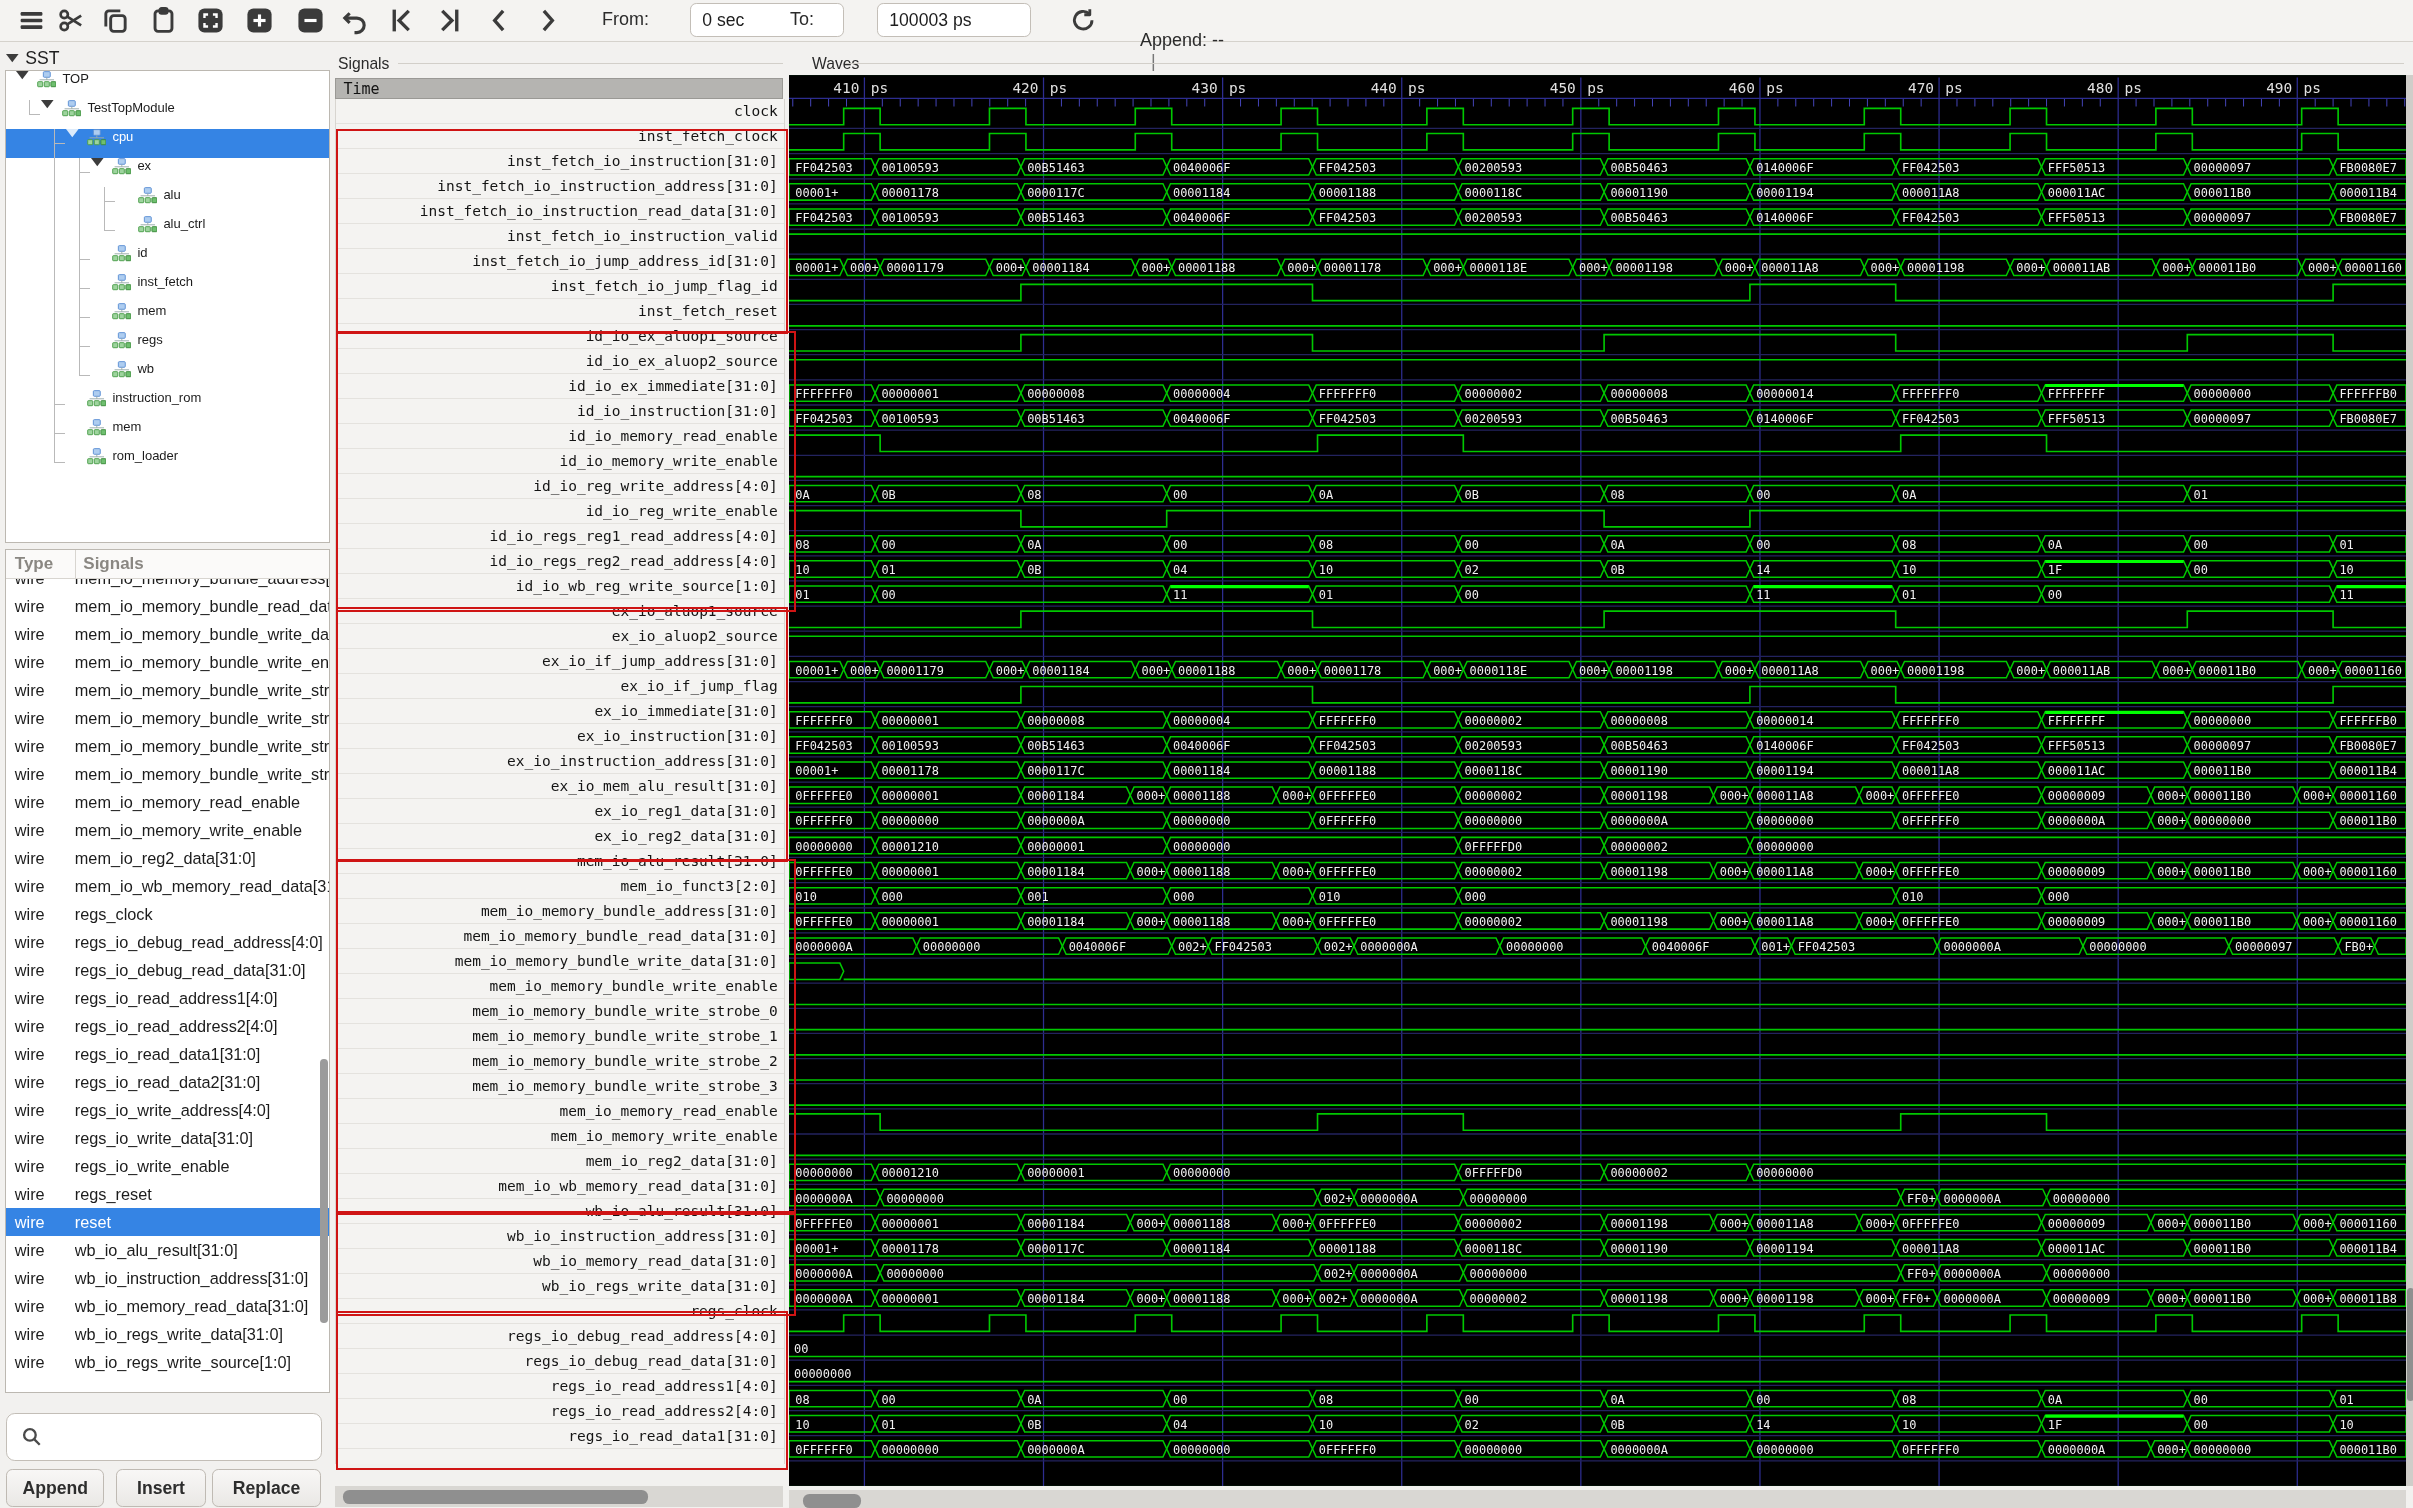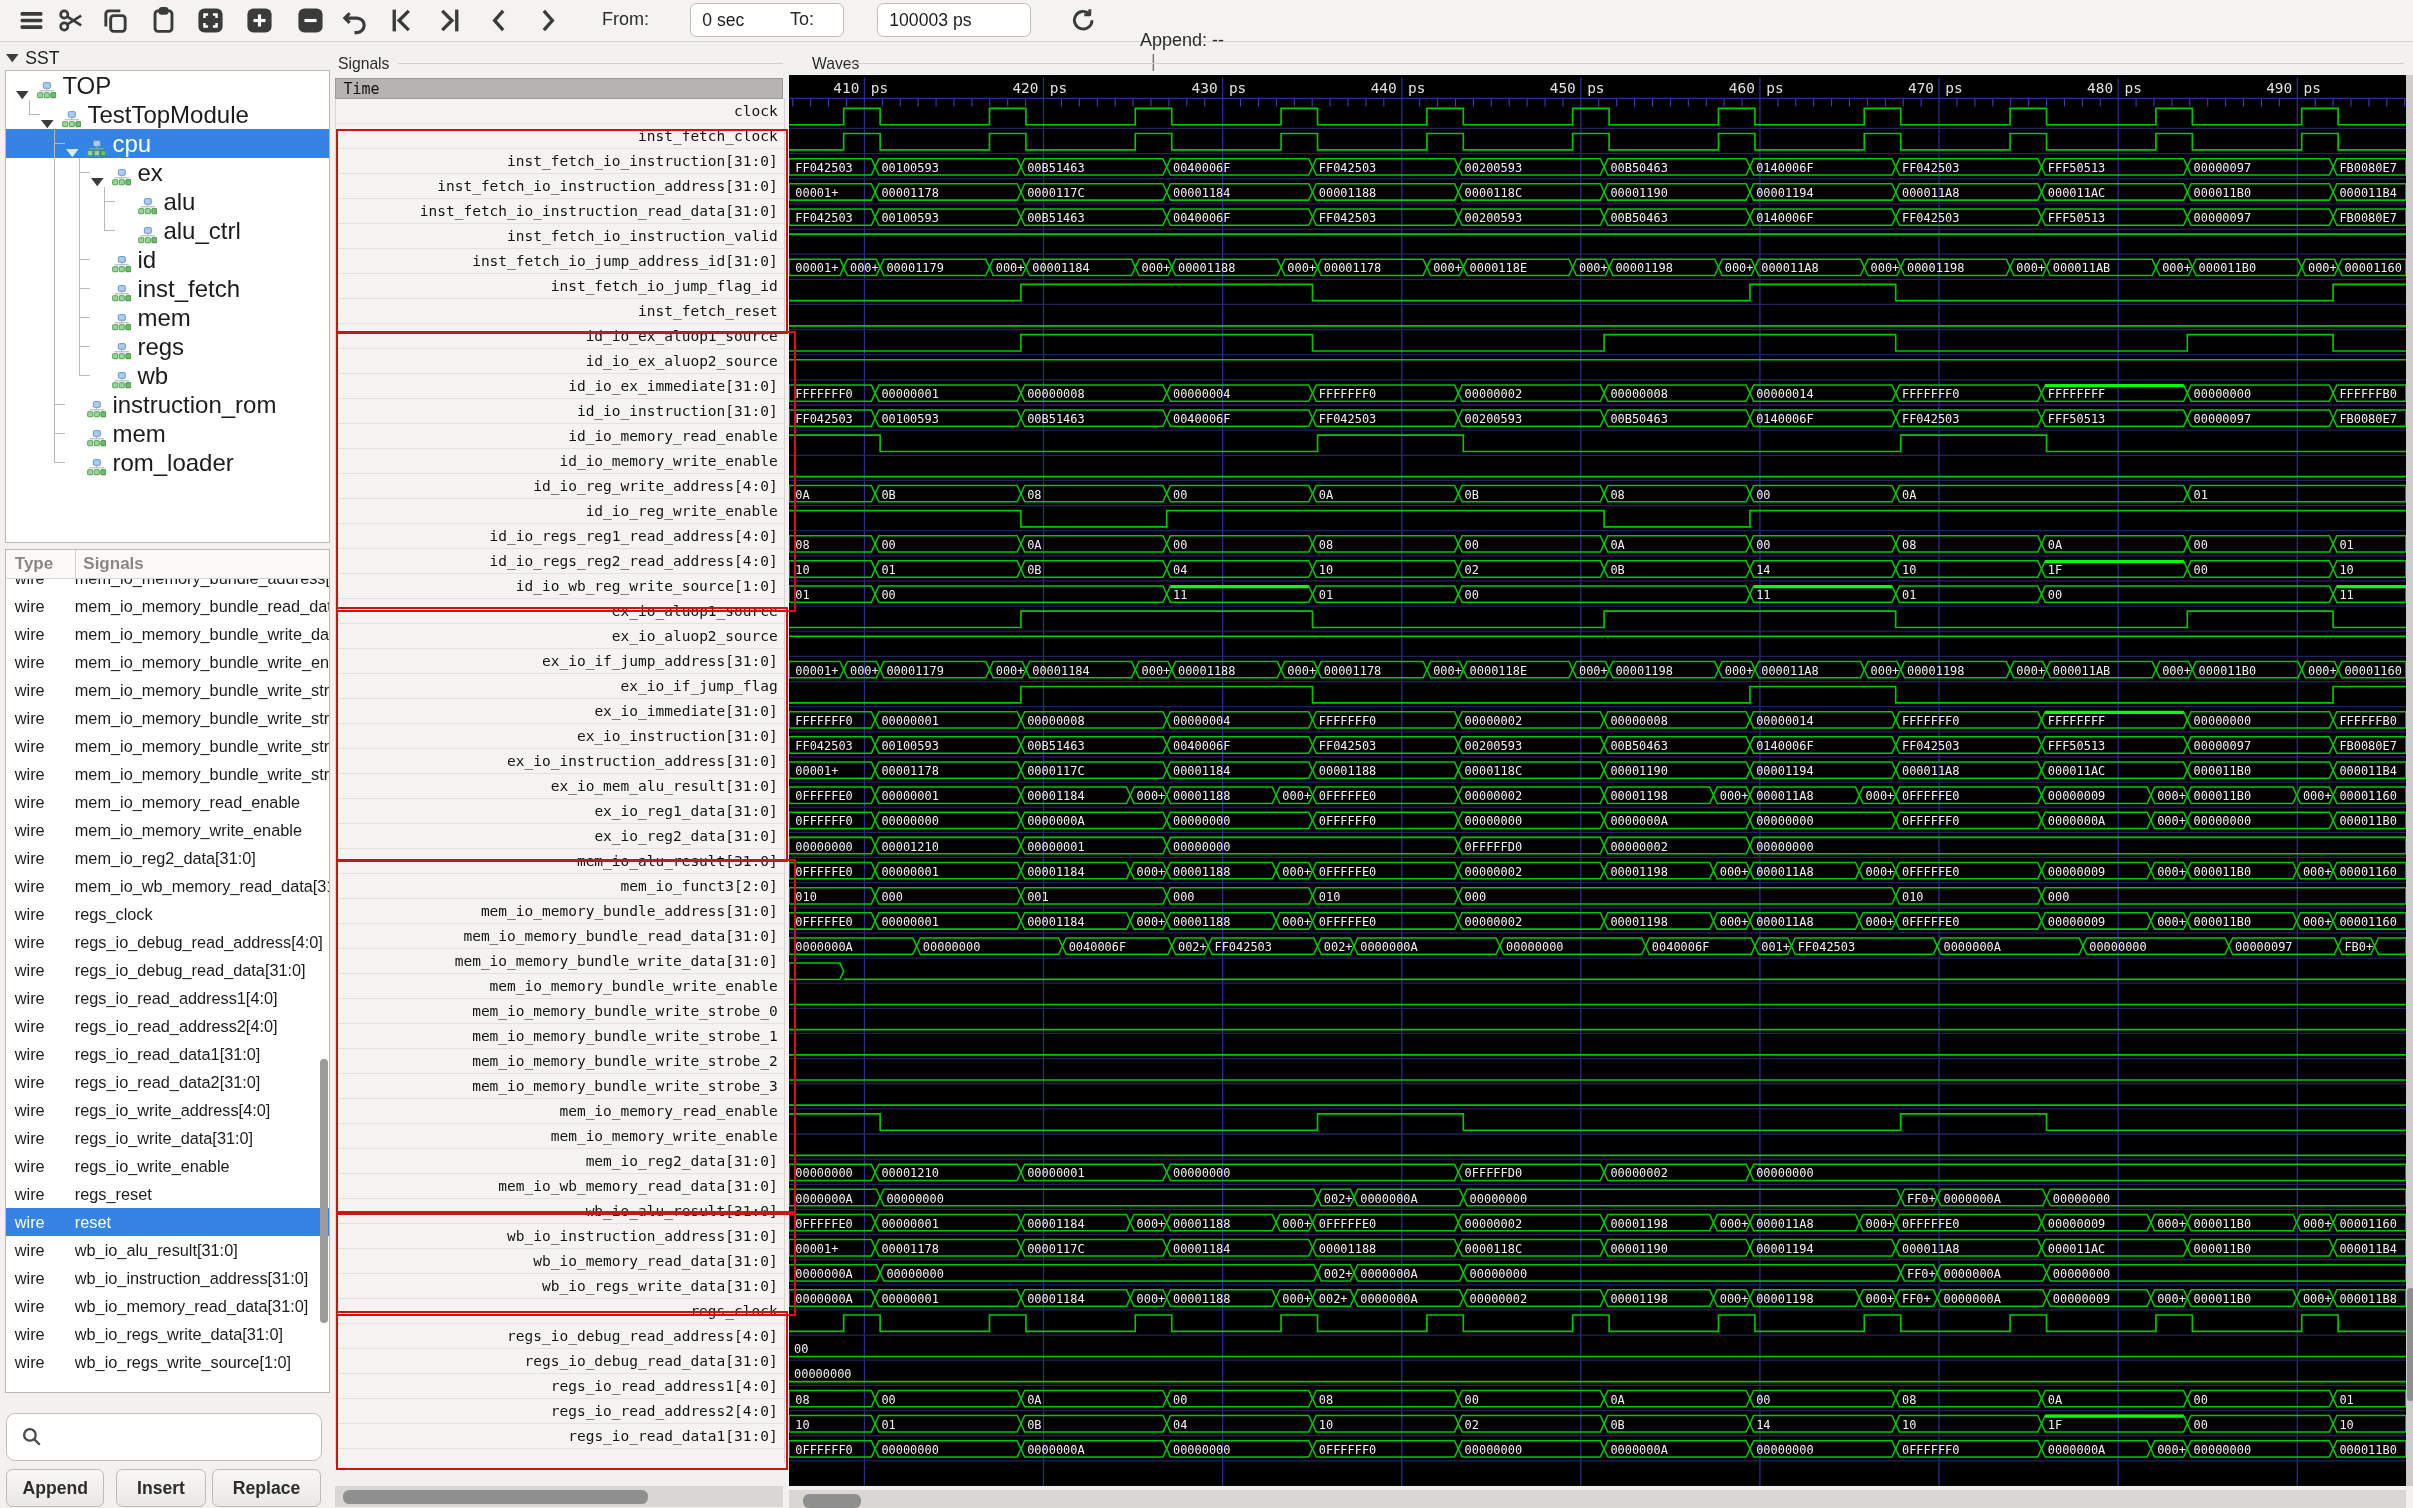--- a/index.html
+++ b/index.html
@@ -13,21 +13,21 @@
   .tb-label{position:absolute;top:8.8px;font-size:18px;color:#2b2b2b;}
   .tb-input{position:absolute;top:3.1px;height:34px;background:#ffffff;border:1.3px solid #c3beb7;
             border-radius:6.3px;font-size:17.6px;color:#1d1d1d;padding:0 0 0 11.3px;
             font-family:"Liberation Sans",sans-serif;box-sizing:border-box;}
   .tb-status{position:absolute;top:8.8px;font-size:18px;color:#2b2b2b;white-space:pre;}
   
   .sst-header{position:absolute;left:6.3px;top:48px;font-size:17.6px;color:#1e1e1e;
               display:flex;align-items:center;gap:6.3px;}
   .tree-box{position:absolute;left:5px;top:70px;width:323px;height:471px;background:#ffffff;
             border:1.3px solid #bcb8b1;overflow:hidden;}
-  .tree-row{position:relative;height:29px;display:flex;align-items:flex-end;font-size:24px;color:#1c1c1c;}
+  .tree-row{position:relative;height:29px;display:flex;align-items:flex-start;font-size:13px;color:#1c1c1c;}
   .tree-row.sel{background:#3584e4;color:#ffffff;}
   .guide{position:absolute;background:#b9b9b9;}
   .wire-table{position:absolute;left:5px;top:549px;width:323px;height:842px;background:#ffffff;
               border:1.3px solid #bcb8b1;overflow:hidden;}
   .wt-header{height:28px;border-bottom:1.3px solid #d8d5d0;display:flex;align-items:center;
              font-size:17px;color:#8a8782;font-weight:bold;background:#fbfaf9;}
   .wt-rows{position:absolute;left:0;top:29px;right:0;bottom:0;overflow:hidden;}
   .wt-row{height:28px;display:flex;align-items:center;font-size:16.3px;color:#1c1c1c;white-space:nowrap;}
   .wt-row.sel{background:#3584e4;color:#ffffff;}
   .wt-type{width:60px;padding-left:8.8px;flex:none;}

